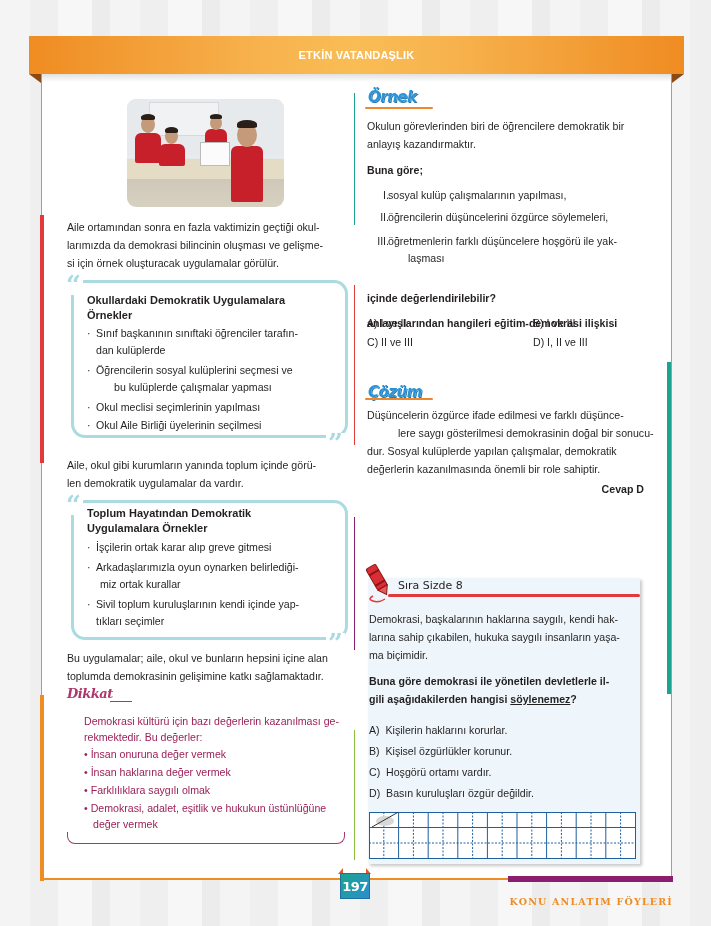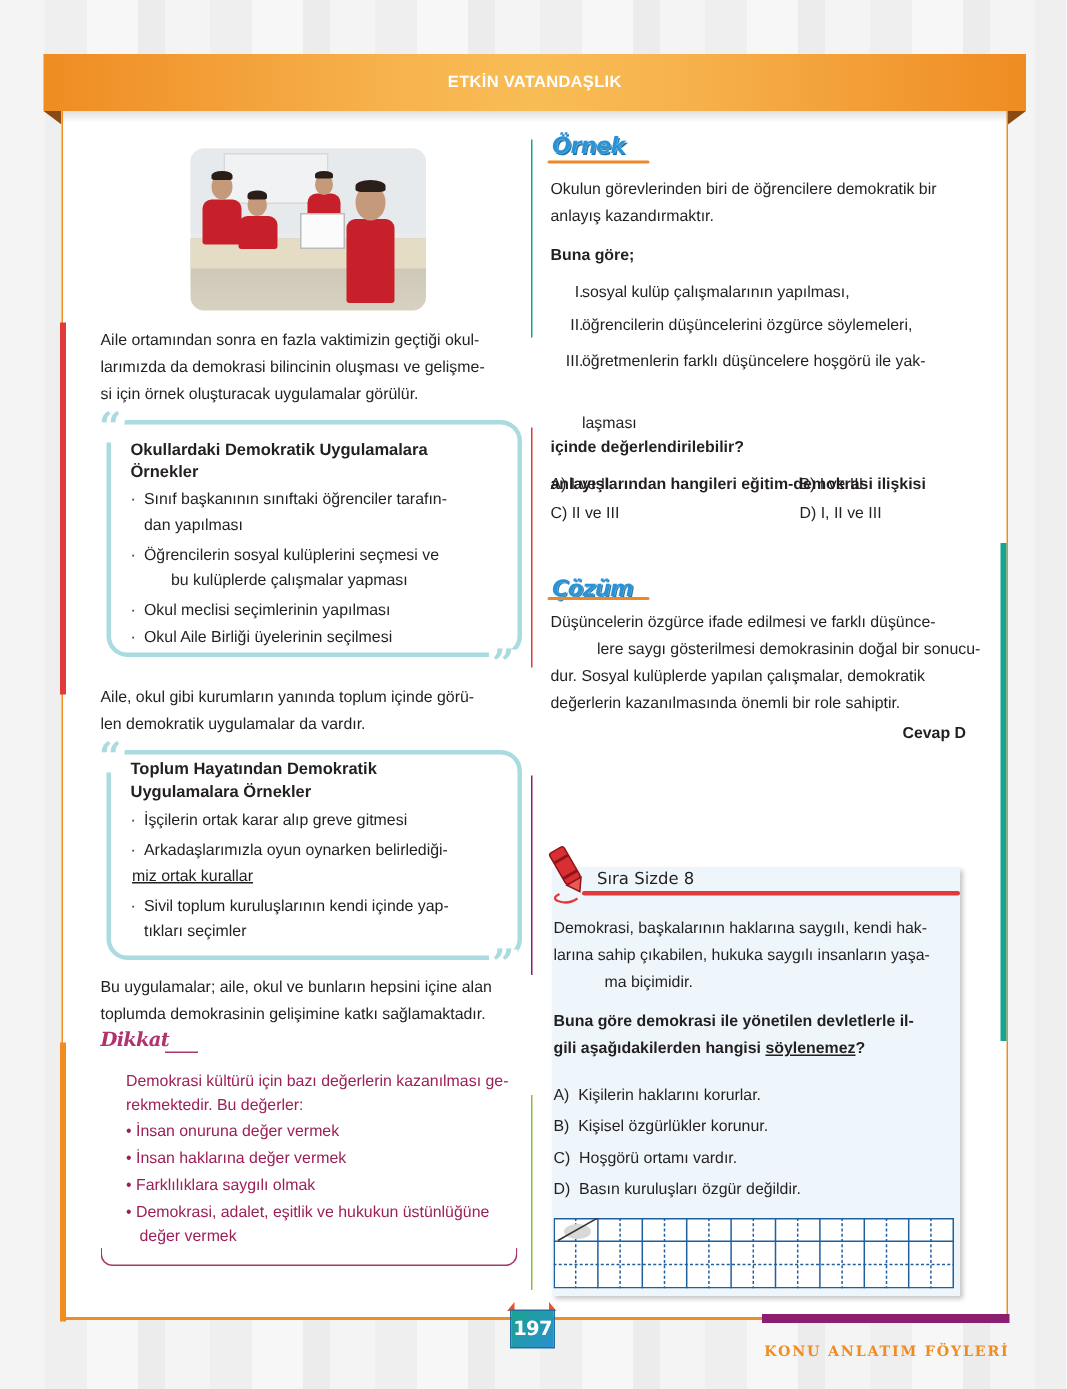--- a/index.html
+++ b/index.html
@@ -131,38 +131,38 @@
 <div class="p" style="left:67px; top:236px;">larımızda da demokrasi bilincinin oluşması ve gelişme-</div>
 <div class="p" style="left:67px; top:254px;">si için örnek oluşturacak uygulamalar görülür.</div>
 
 <div class="qbox" style="left:71px; top:280px; width:277px; height:158px;"></div>
 <div class="quote" style="left:64px; top:275px;">“</div>
 <div class="quote" style="left:326px; top:433px;">”</div>
 <div class="qtitle" style="left:87px; top:292px;">Okullardaki Demokratik Uygulamalara</div>
 <div class="qtitle" style="left:87px; top:307px;">Örnekler</div>
 
 <div class="li" style="left:96px; top:325px;"><span class="dot">·</span><span>Sınıf başkanının sınıftaki öğrenciler tarafın-</span></div>
-<div class="li" style="left:96px; top:342px;">dan yapılması</div>
+<div class="li" style="left:96px; top:342px;">dan kulüplerde</div>
 <div class="li" style="left:96px; top:362px;"><span class="dot">·</span><span>Öğrencilerin sosyal kulüplerini seçmesi ve</span></div>
 <div class="li" style="left:96px; top:379px;padding-left:18px;">bu kulüplerde çalışmalar yapması</div>
 <div class="li" style="left:96px; top:399px;"><span class="dot">·</span><span>Okul meclisi seçimlerinin yapılması</span></div>
 <div class="li" style="left:96px; top:417px;"><span class="dot">·</span><span>Okul Aile Birliği üyelerinin seçilmesi</span></div>
 
 <div class="p" style="left:67px; top:456px;">Aile, okul gibi kurumların yanında toplum içinde görü-</div>
 <div class="p" style="left:67px; top:474px;">len demokratik uygulamalar da vardır.</div>
 
 <div class="qbox" style="left:71px; top:500px; width:277px; height:140px;"></div>
 <div class="quote" style="left:64px; top:495px;">“</div>
 <div class="quote" style="left:326px; top:633px;">”</div>
 <div class="qtitle" style="left:87px; top:505px;">Toplum Hayatından Demokratik</div>
 <div class="qtitle" style="left:87px; top:520px;">Uygulamalara Örnekler</div>
 
 <div class="li" style="left:96px; top:539px;"><span class="dot">·</span><span>İşçilerin ortak karar alıp greve gitmesi</span></div>
 <div class="li" style="left:96px; top:559px;"><span class="dot">·</span><span>Arkadaşlarımızla oyun oynarken belirlediği-</span></div>
-<div class="li" style="left:88px; top:576px;text-decoration:underline;">miz ortak kurallar</div>
+<div class="li" style="left:100px; top:576px;">miz ortak kurallar</div>
 <div class="li" style="left:96px; top:596px;"><span class="dot">·</span><span>Sivil toplum kuruluşlarının kendi içinde yap-</span></div>
 <div class="li" style="left:96px; top:613px;">tıkları seçimler</div>
 
 <div class="p" style="left:67px; top:649px;">Bu uygulamalar; aile, okul ve bunların hepsini içine alan</div>
 <div class="p" style="left:67px; top:667px;">toplumda demokrasinin gelişimine katkı sağlamaktadır.</div>
 
 <div class="dikkat" style="left:67px; top:686px;">Dikkat</div>
 <div style="position:absolute; left:110px; top:701px; width:22px; height:1px; background:#a53a6a;"></div>
 <div class="p pink" style="left:67px; top:712px;">Demokrasi kültürü için bazı değerlerin kazanılması ge-</div>
 <div class="p pink" style="left:67px; top:728px;">rekmektedir. Bu değerler:</div>
@@ -179,21 +179,21 @@
 <div class="p" style="left:367px; top:117px;">Okulun görevlerinden biri de öğrencilere demokratik bir</div>
 <div class="p" style="left:367px; top:135px;">anlayış kazandırmaktır.</div>
 <div class="p bold" style="left:367px; top:161px;">Buna göre;</div>
 
 <div class="p" style="left:377px; top:186px; width:12px; text-align:right;">I.</div>
 <div class="p" style="left:388px; top:186px;">sosyal kulüp çalışmalarının yapılması,</div>
 <div class="p" style="left:370px; top:208px; width:19px; text-align:right;">II.</div>
 <div class="p" style="left:388px; top:208px;">öğrencilerin düşüncelerini özgürce söylemeleri,</div>
 <div class="p" style="left:367px; top:232px; width:22px; text-align:right;">III.</div>
 <div class="p" style="left:388px; top:232px;">öğretmenlerin farklı düşüncelere hoşgörü ile yak-</div>
-<div class="p" style="left:388px; top:249px;margin-top:24px;">laşması</div>
+<div class="p" style="left:408px; top:249px;">laşması</div>
 
 <div class="p bold" style="left:367px; top:270px;margin-top:44px;">anlayışlarından hangileri eğitim-demokrasi ilişkisi</div>
 <div class="p bold" style="left:367px; top:289px;">içinde değerlendirilebilir?</div>
 
 <div class="p" style="left:367px; top:314px;">A) I ve II</div>
 <div class="p" style="left:533px; top:314px;">B) I ve III</div>
 <div class="p" style="left:367px; top:333px;">C) II ve III</div>
 <div class="p" style="left:533px; top:333px;">D) I, II ve III</div>
 
 <div class="logo" style="left:368px; top:383px;">Çözüm</div>
@@ -212,21 +212,21 @@
     <rect x="9" y="20" width="11" height="2" fill="#8e1418"></rect>
     <polygon points="9,26 20,26 14.5,34" fill="#e65a5a" stroke="#8e1418" stroke-width="1"></polygon>
   </g>
   <path d="M8 34 q-6 3 0 5 q6 2 12 -2" fill="none" stroke="#e23a3a" stroke-width="1.5"></path>
 </svg>
 <div class="sira-line"></div>
 <div class="sira-title">Sıra Sizde 8</div>
 
 <div class="p" style="left:369px; top:610px;">Demokrasi, başkalarının haklarına saygılı, kendi hak-</div>
 <div class="p" style="left:369px; top:628px;">larına sahip çıkabilen, hukuka saygılı insanların yaşa-</div>
-<div class="p" style="left:369px; top:646px;margin-left:34px;">ma biçimidir.</div>
+<div class="p" style="left:369px; top:646px;">ma biçimidir.</div>
 
 <div class="p bold" style="left:369px; top:672px;">Buna göre demokrasi ile yönetilen devletlerle il-</div>
 <div class="p bold" style="left:369px; top:690px;"><span>gili aşağıdakilerden hangisi </span><span style="text-decoration:underline;">söylenemez</span><span>?</span></div>
 
 <div class="p" style="left:369px; top:721px;"><span>A)</span>&nbsp; <span>Kişilerin haklarını korurlar.</span></div>
 <div class="p" style="left:369px; top:742px;"><span>B)</span>&nbsp; <span>Kişisel özgürlükler korunur.</span></div>
 <div class="p" style="left:369px; top:763px;"><span>C)</span>&nbsp; <span>Hoşgörü ortamı vardır.</span></div>
 <div class="p" style="left:369px; top:784px;"><span>D)</span>&nbsp; <span>Basın kuruluşları özgür değildir.</span></div>
 
 <svg class="grid" viewBox="0 0 267 47">

